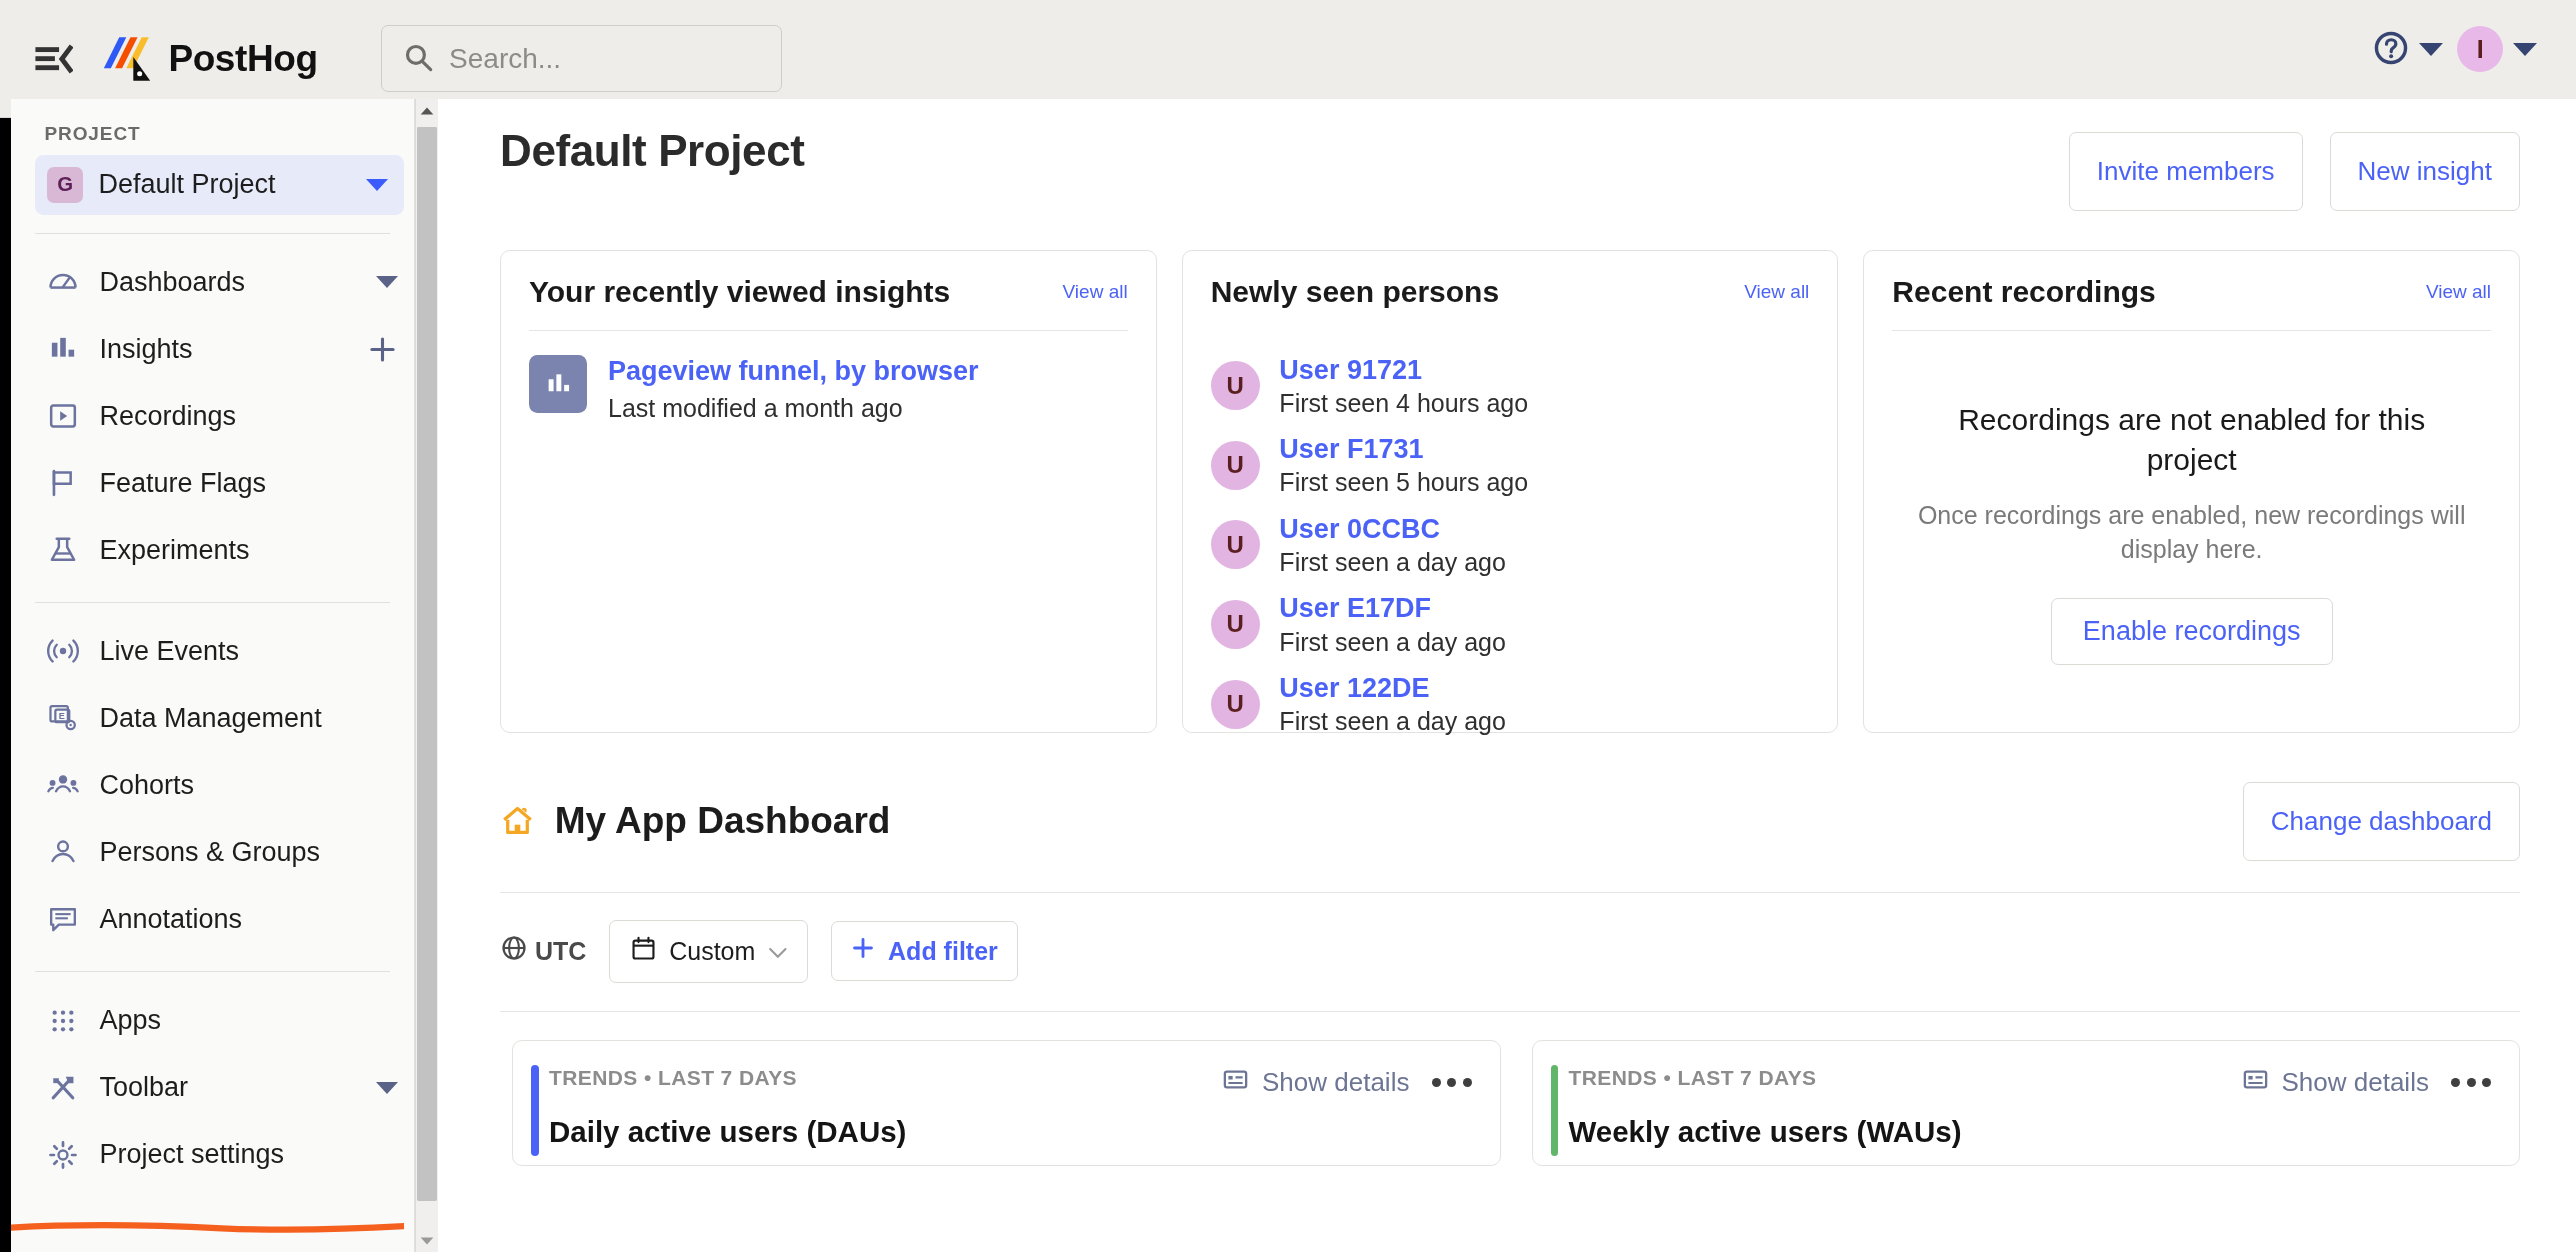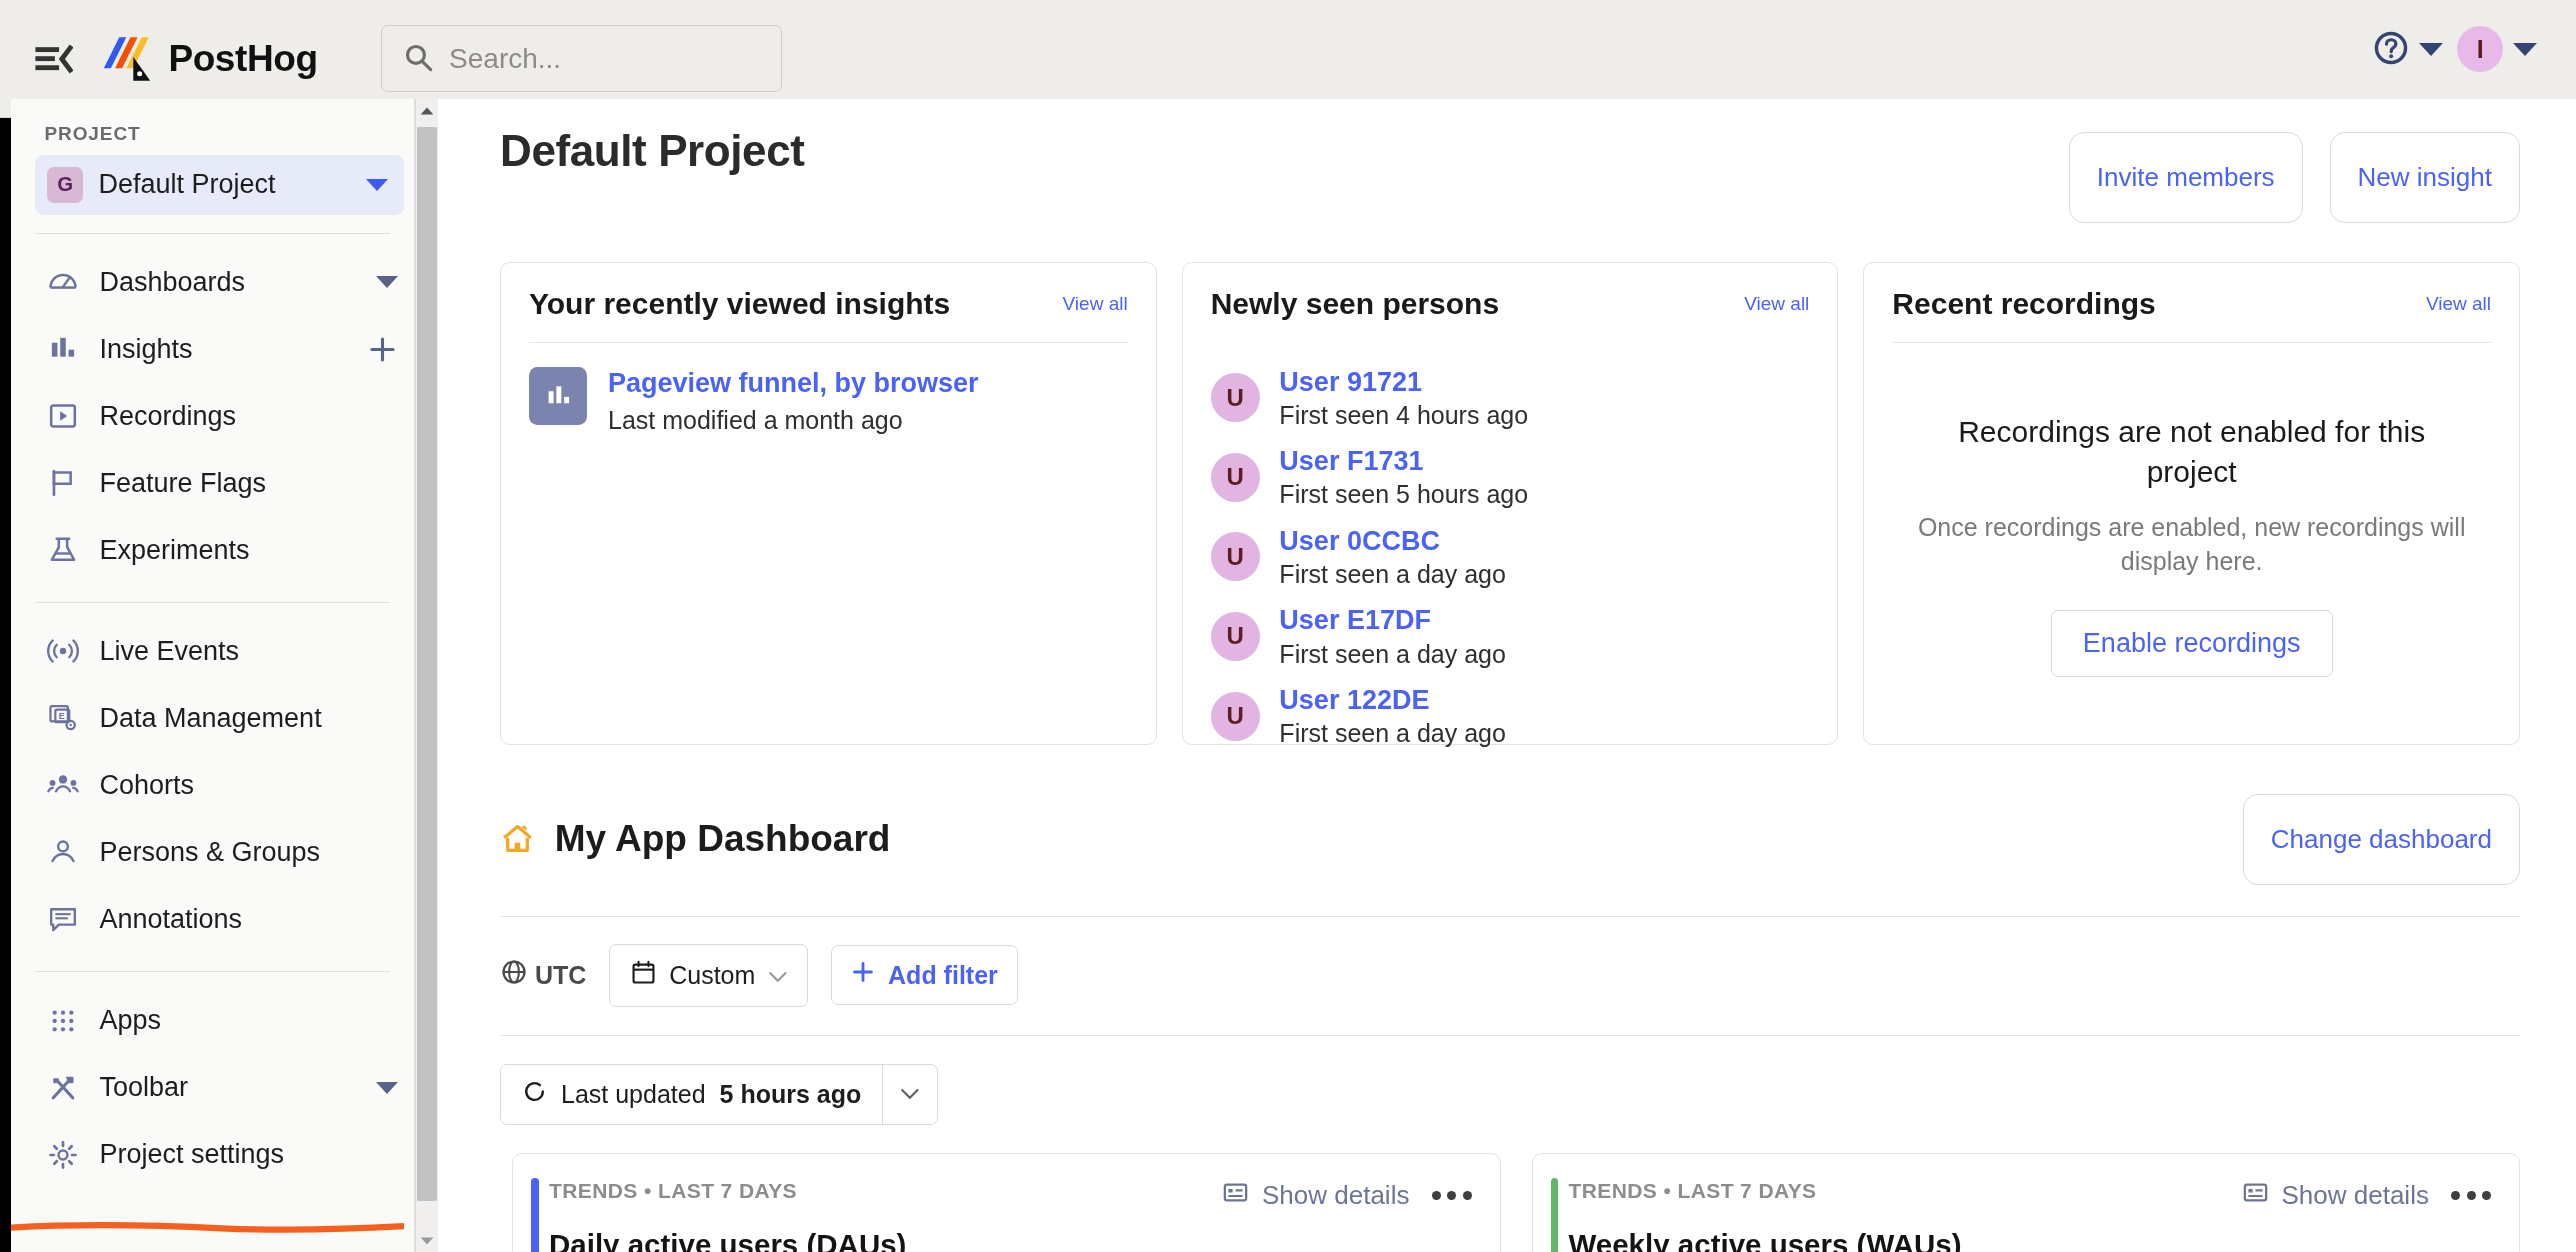--- a/index.html
+++ b/index.html
@@ -96,22 +96,22 @@
     position:absolute; left:438px; top:99px; width:2138px; height:1154px;
     background:#fff; overflow:hidden;
   }
   .page-head {
     display:flex; align-items:flex-start; justify-content:space-between;
     padding:27px 56px 0 62px;
   }
   .page-title { font-size:44px; font-weight:700; color:#2b2b2b; letter-spacing:-0.4px; }
   .head-btns { display:flex; gap:27px; margin-top:5.6px; }
   .btn-outline {
-    border:1.1px solid #dcdad5; border-radius:15px; background:#fff;
-    color:#4b62f6; font-size:26px; padding:29px 27px; cursor:pointer;
+    border:1.1px solid #dcdad5; border-radius:7px; background:#fff;
+    color:#4b62f6; font-size:26px; padding:23px 27px; cursor:pointer;
     white-space:nowrap; font-family:"Liberation Sans", sans-serif;
   }
 
   .cards-row {
     display:flex; gap:25px; padding:39px 56px 0 62px;
   }
   .card {
     flex:1; min-width:0; border:1.1px solid #e4e2de; border-radius:9.8px;
     background:#fff; padding:24px 28px 21px 28px; height:483px;
     display:flex; flex-direction:column;
@@ -593,38 +593,20 @@
               <line x1="17" y1="5" x2="17" y2="29" stroke="#4b62f6" stroke-width="4" stroke-linecap="round"></line>
               <line x1="5" y1="17" x2="29" y2="17" stroke="#4b62f6" stroke-width="4" stroke-linecap="round"></line>
             </svg>
         </span>
         <span class="pill-blue">Add filter</span>
       </div>
     </div>
 
     <div class="hr-full" style="margin-top:28px;"></div>
 
-    <div class="refresh-row">
-      <div class="refresh">
-        <span class="refresh-main">
-          <span>
-            <svg width="25" height="25" viewBox="0 0 36 36">
-                <path d="M30 18a12 12 0 1 1-4.2-9.1" stroke="#1d1d1d" stroke-width="3.4" fill="none" stroke-linecap="round"></path>
-              </svg>
-          </span>
-          <span>Last updated</span>
-          <b>5 hours ago</b>
-        </span>
-        <span class="refresh-caret">
-          <svg width="19.7" height="12.6" viewBox="0 0 28 18">
-              <path d="M3 3 L14 14 L25 3" stroke="#5f5f5f" stroke-width="3" fill="none" stroke-linecap="round"></path>
-            </svg>
-        </span>
-      </div>
-    </div>
 
     <div class="insights-row">
 
       <div class="ins-card">
         <span class="ins-accent" style="background:#4b62f6;"></span>
         <div class="ins-top">
           <span class="ins-meta">TRENDS • LAST 7 DAYS</span>
           <span class="ins-actions">
             <span class="ins-show">
               <span>

